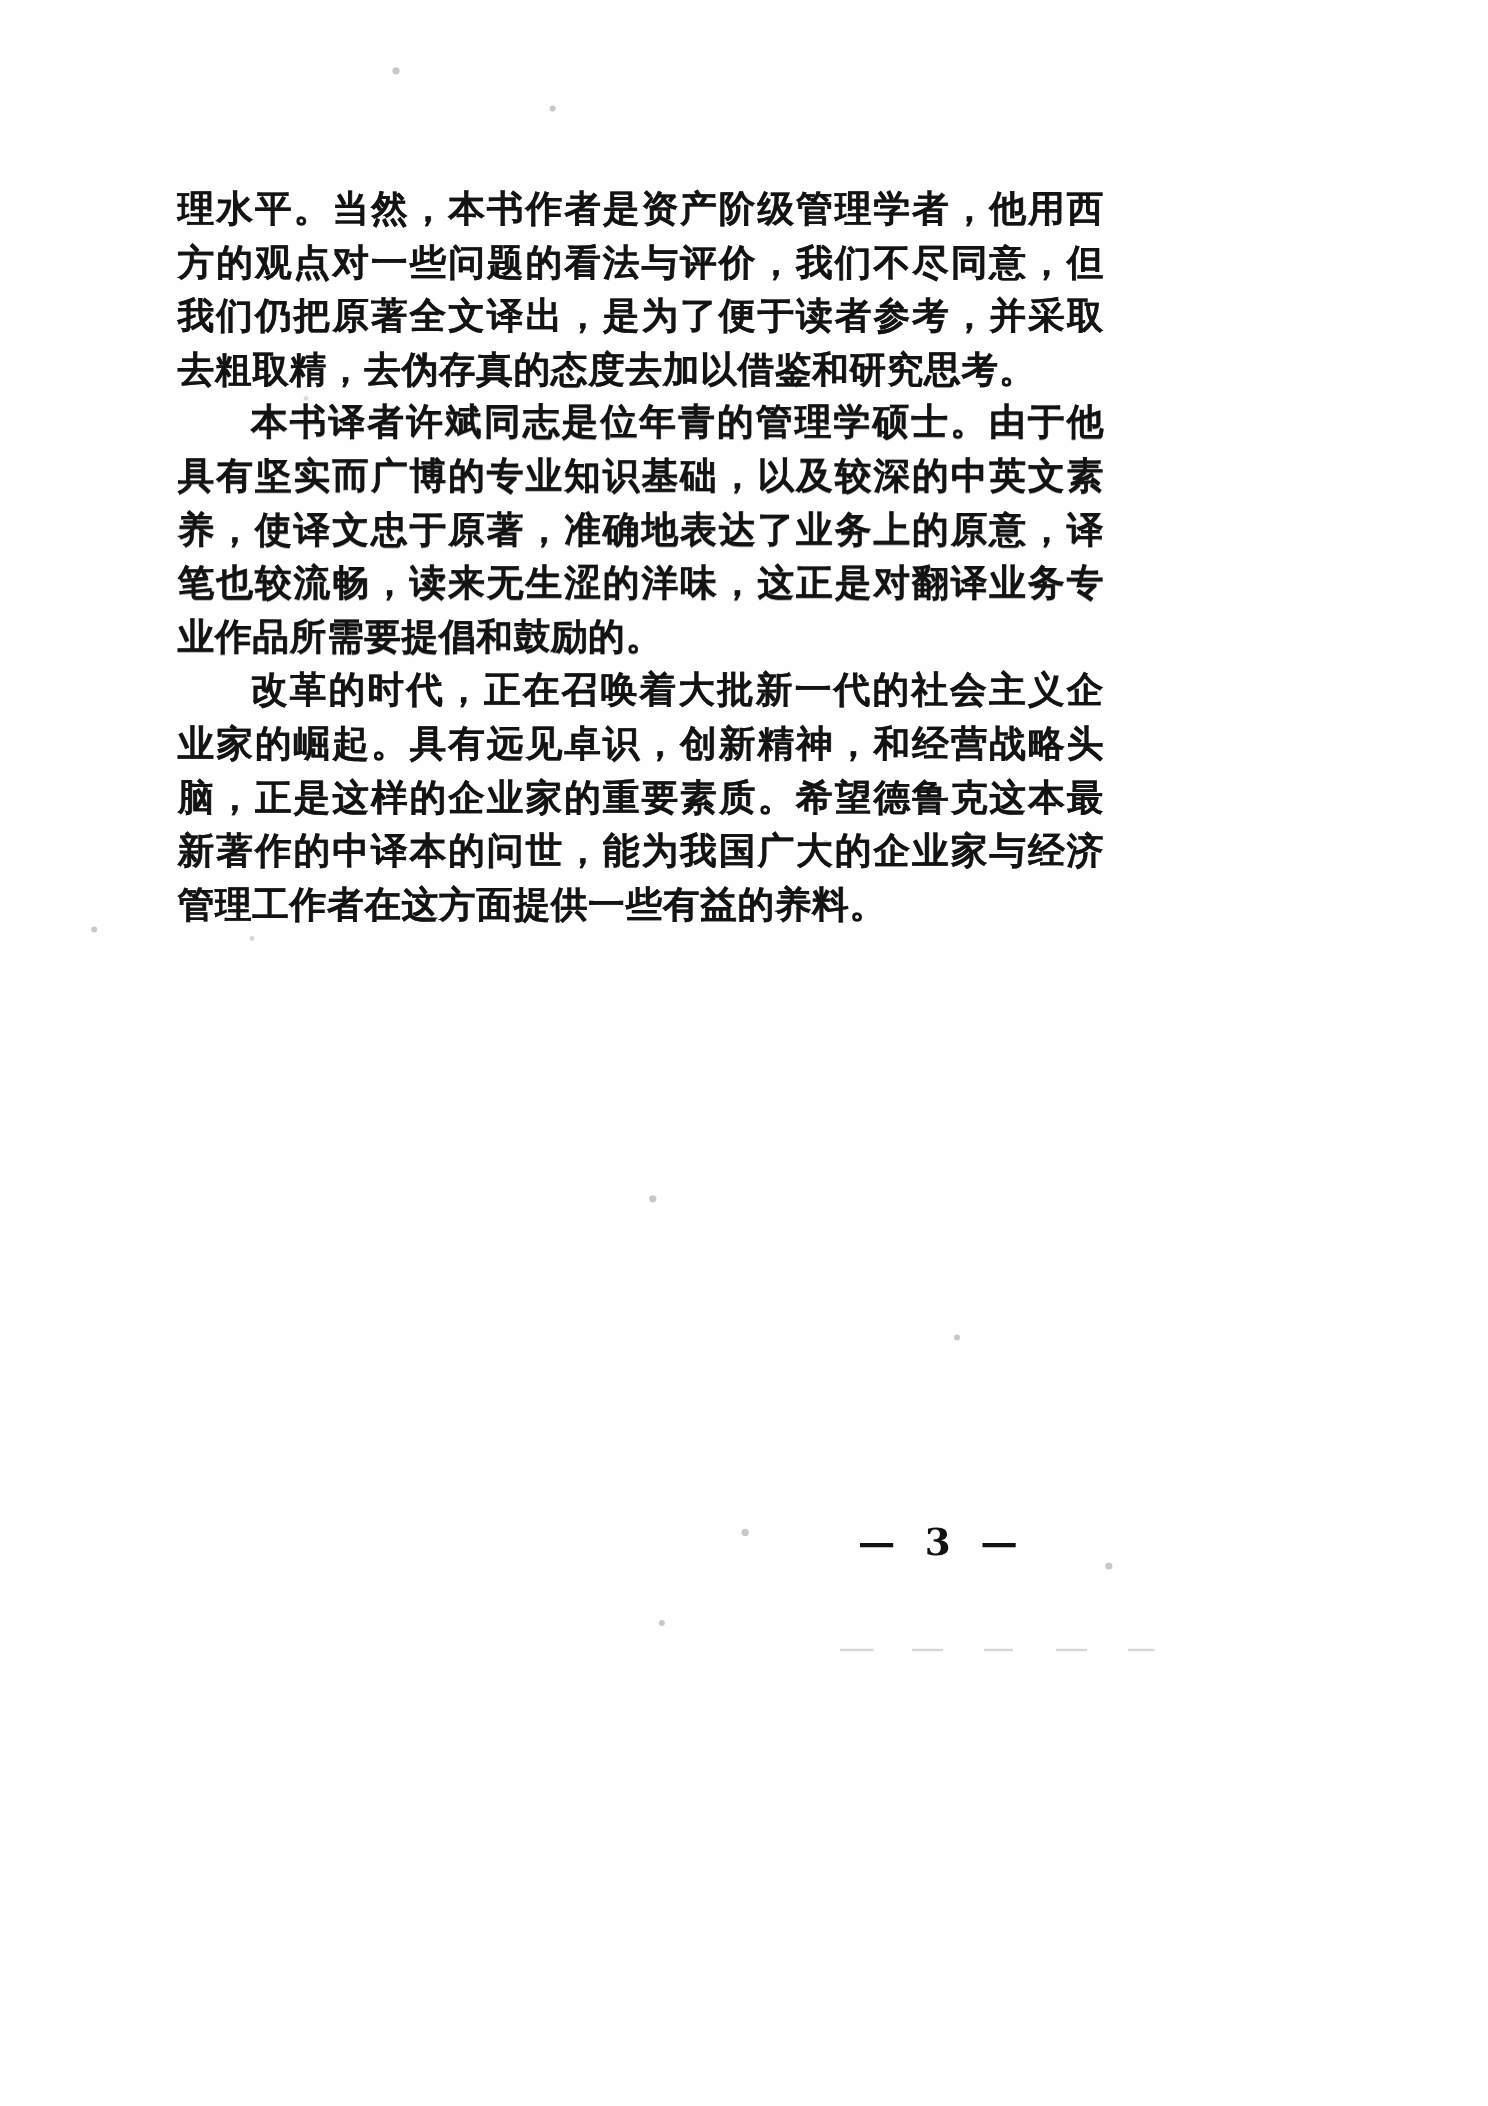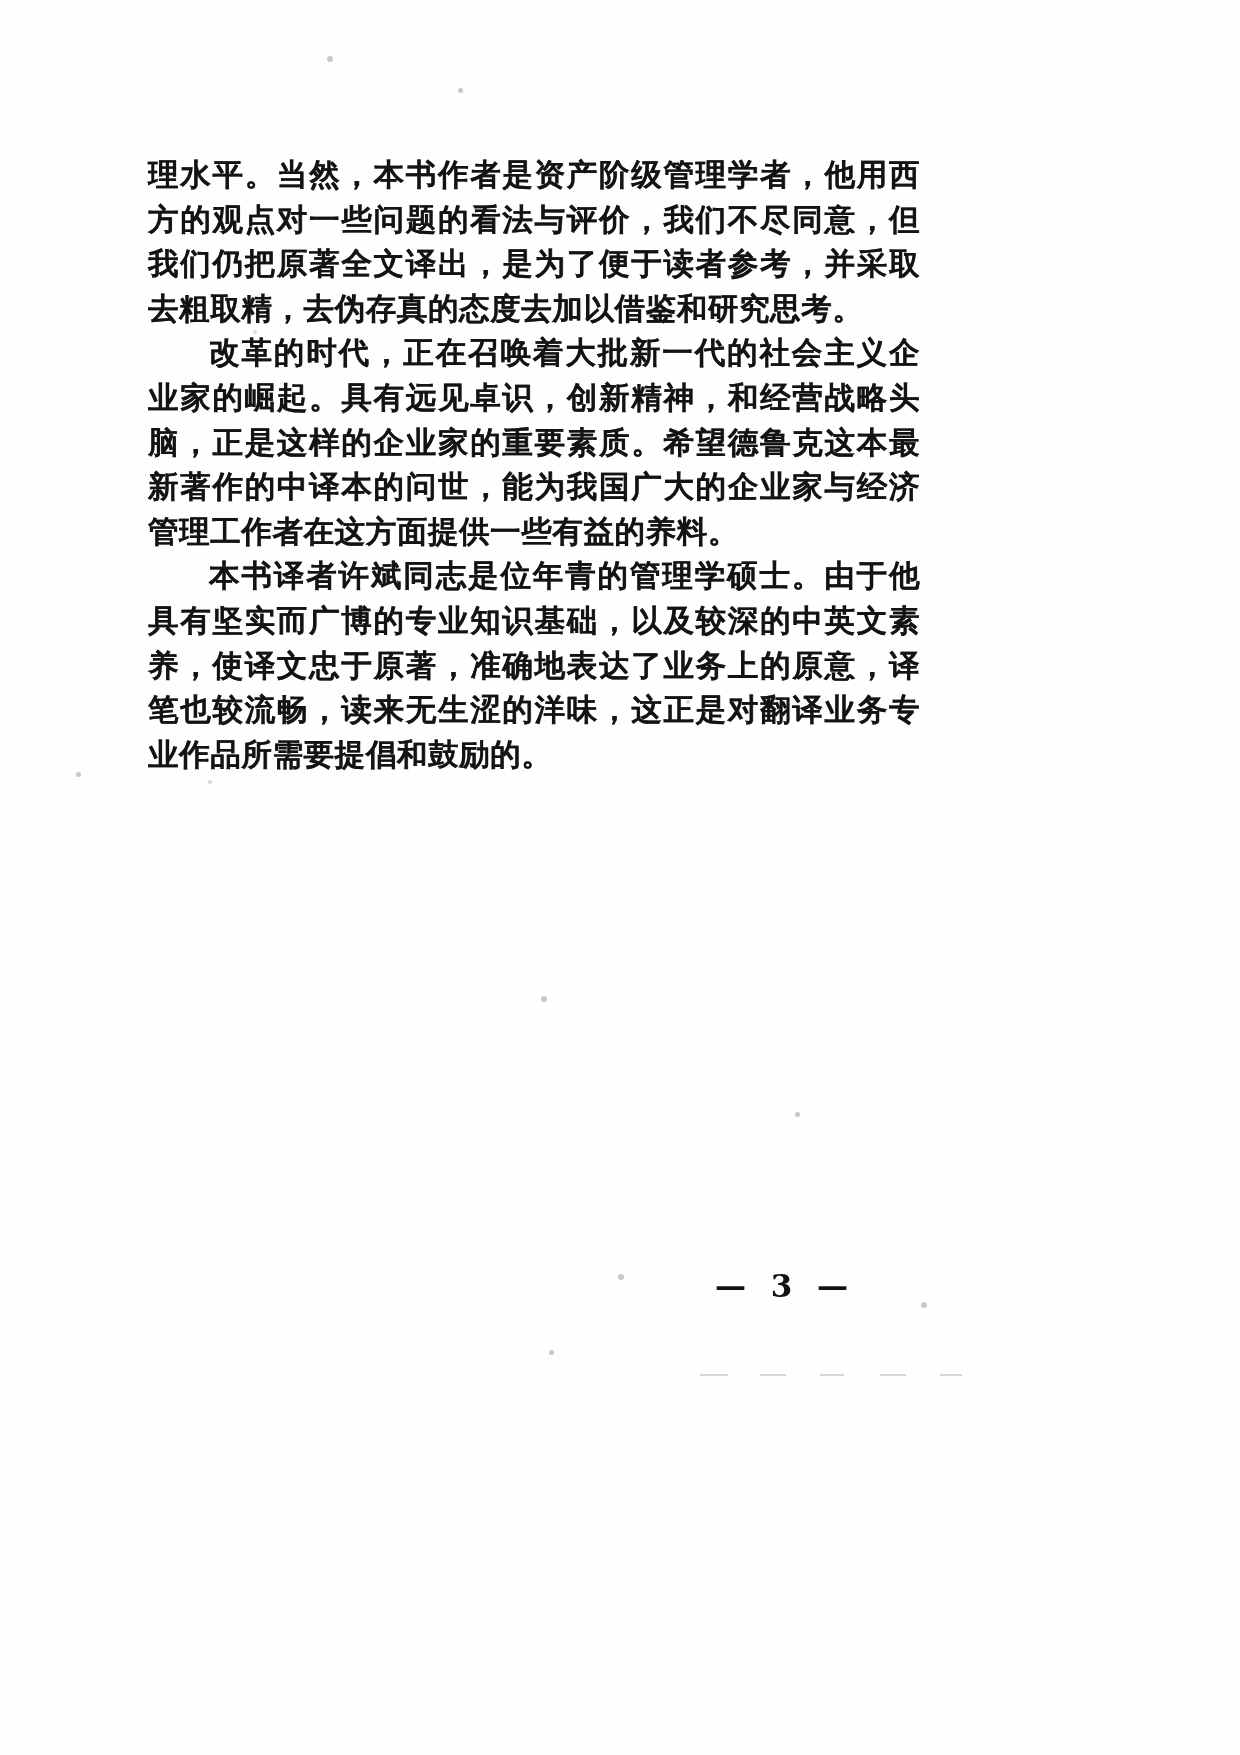--- a/index.html
+++ b/index.html
@@ -131,22 +131,22 @@
   <div class="speck" style="left:208px; top:780px; width:4px; height:4px; opacity:0.4;"></div>
 
   <div class="scan-smudge edge-line" style="left:700px; top:1374px; width:28px; height:2px;"></div>
   <div class="scan-smudge edge-line" style="left:760px; top:1374px; width:26px; height:2px;"></div>
   <div class="scan-smudge edge-line" style="left:820px; top:1374px; width:24px; height:2px;"></div>
   <div class="scan-smudge edge-line" style="left:880px; top:1374px; width:26px; height:2px;"></div>
   <div class="scan-smudge edge-line" style="left:940px; top:1374px; width:22px; height:2px;"></div>
 
   <div id="text-block">
     <p class="para">理水平。当然，本书作者是资产阶级管理学者，他用西方的观点对一些问题的看法与评价，我们不尽同意，但我们仍把原著全文译出，是为了便于读者参考，并采取去粗取精，去伪存真的态度去加以借鉴和研究思考。</p>
+    <p class="para indent">本书译者许斌同志是位年青的管理学硕士。由于他具有坚实而广博的专业知识基础，以及较深的中英文素养，使译文忠于原著，准确地表达了业务上的原意，译笔也较流畅，读来无生涩的洋味，这正是对翻译业务专业作品所需要提倡和鼓励的。</p>
     <p class="para indent">改革的时代，正在召唤着大批新一代的社会主义企业家的崛起。具有远见卓识，创新精神，和经营战略头脑，正是这样的企业家的重要素质。希望德鲁克这本最新著作的中译本的问世，能为我国广大的企业家与经济管理工作者在这方面提供一些有益的养料。</p>
-    <p class="para indent">本书译者许斌同志是位年青的管理学硕士。由于他具有坚实而广博的专业知识基础，以及较深的中英文素养，使译文忠于原著，准确地表达了业务上的原意，译笔也较流畅，读来无生涩的洋味，这正是对翻译业务专业作品所需要提倡和鼓励的。</p>
   </div>
 
 
   <div id="page-footer">
     <span class="folio">— 3 —</span>
   </div>
 
 </div>
 
 </body></html>

